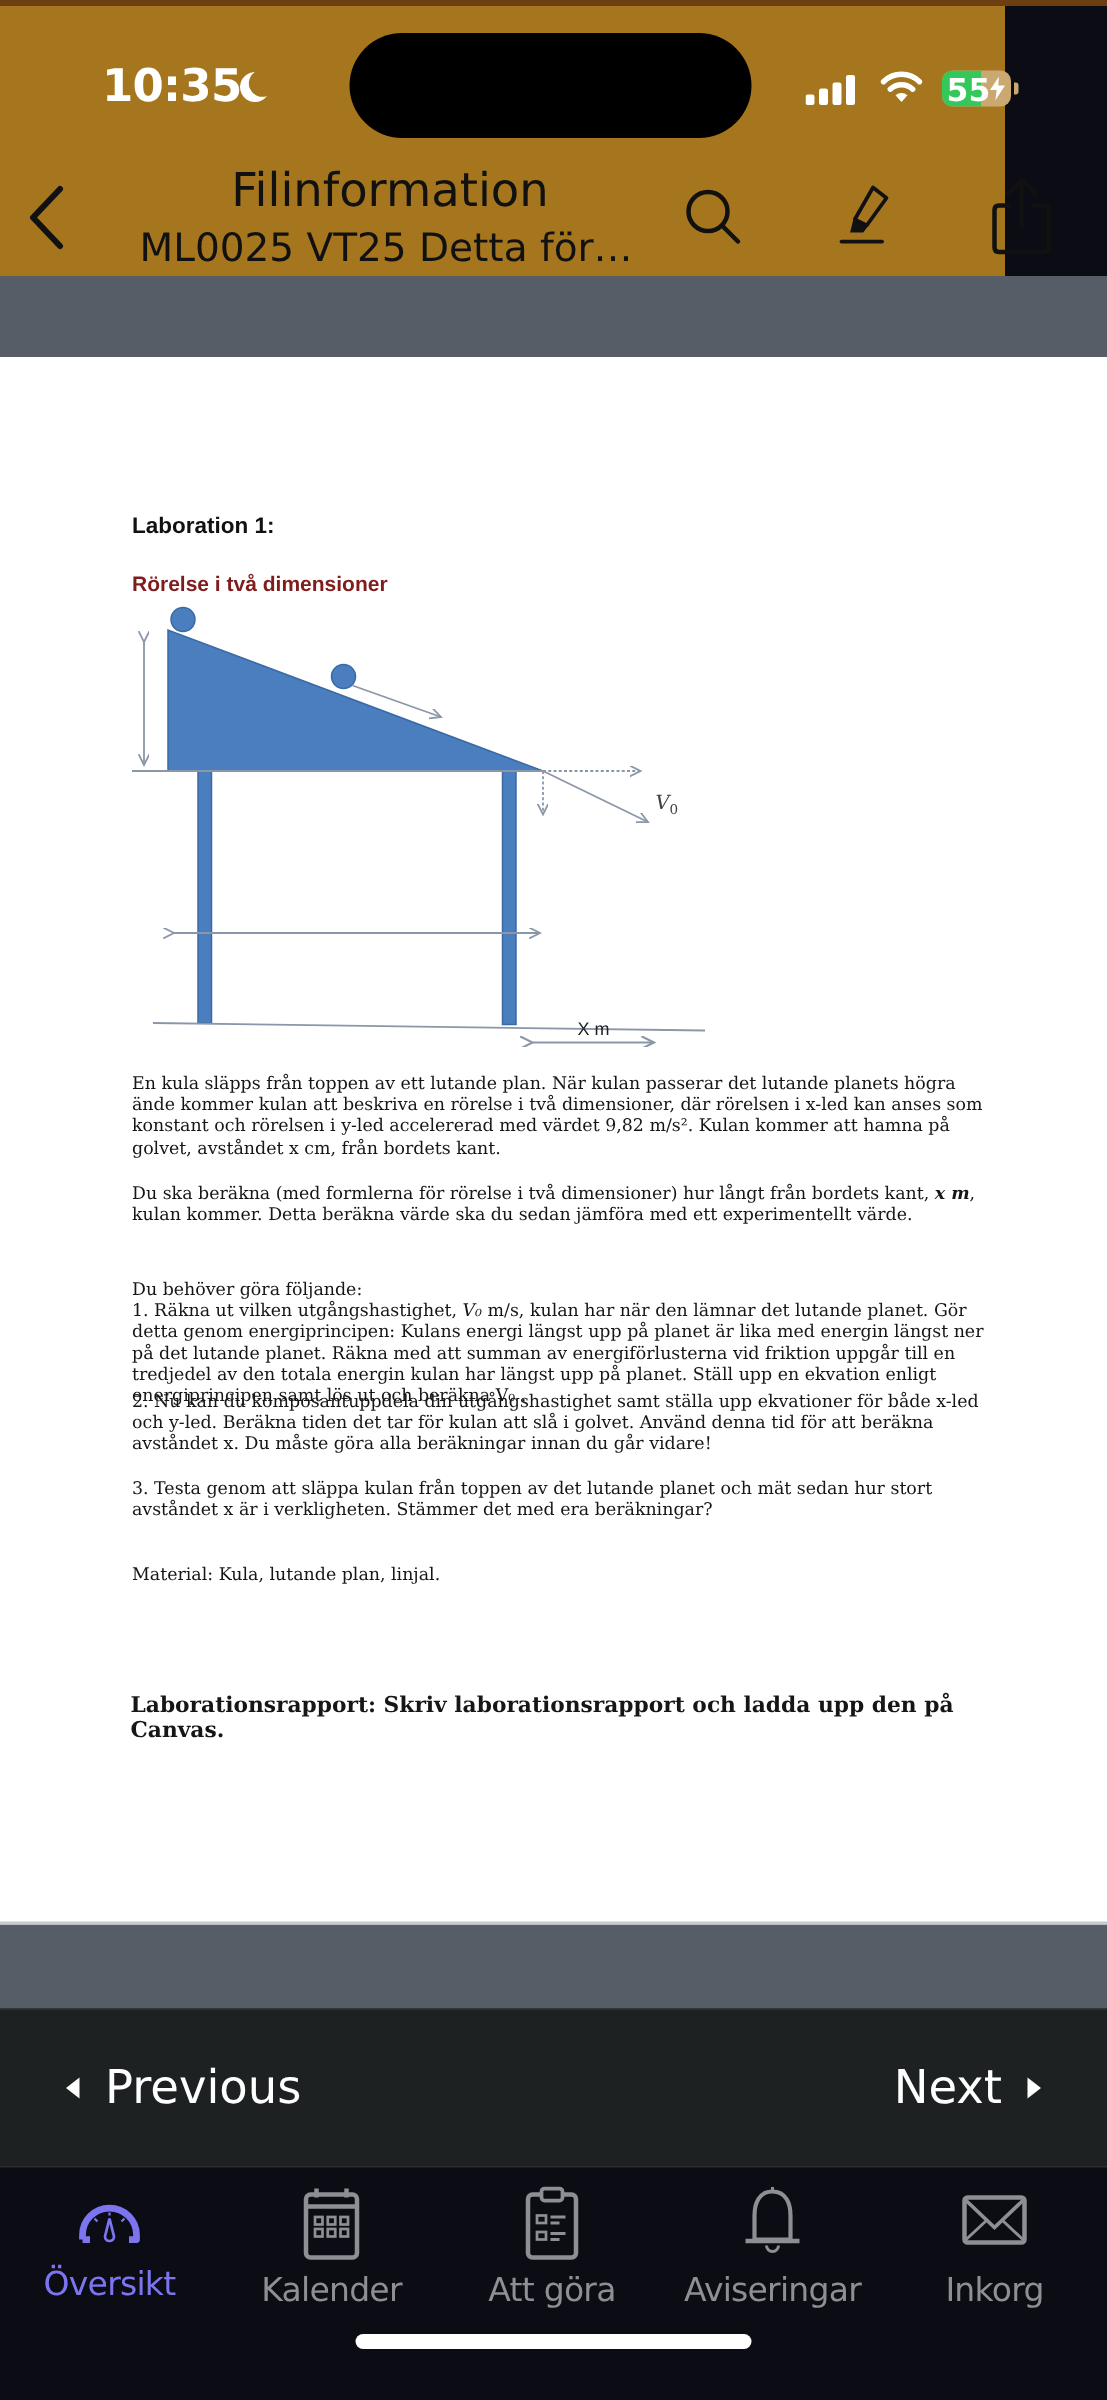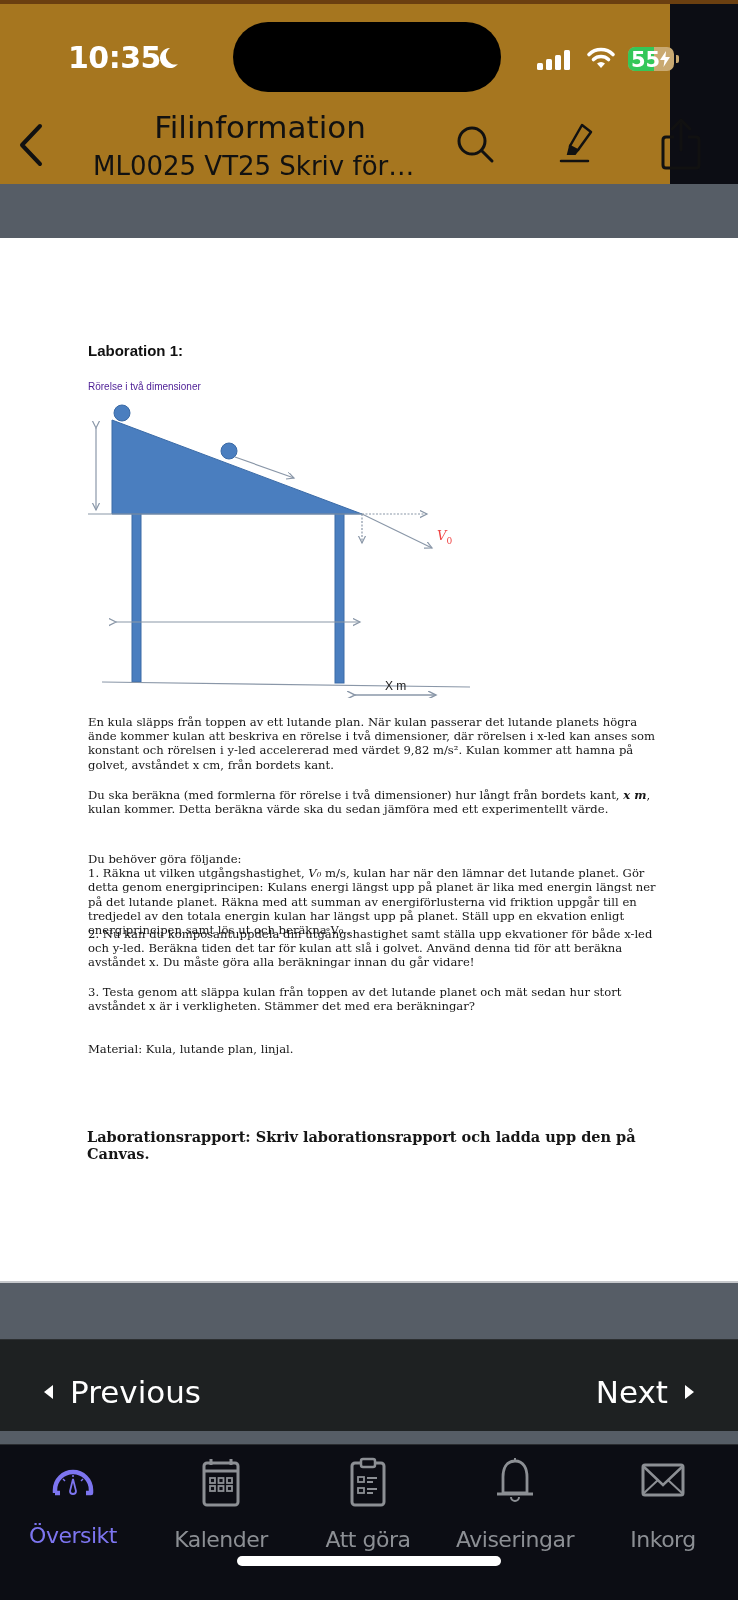--- a/index.html
+++ b/index.html
@@ -23,47 +23,47 @@
   .title { position: absolute; left: 95px; top: 105px; width: 330px; text-align: center; font-size: 31px; color: #111; font-family: "DejaVu Sans", sans-serif; }
   .subtitle { position: absolute; left: 93px; top: 147px; width: 340px; font-size: 26px; color: #111; white-space: nowrap; font-family: "DejaVu Sans", sans-serif; }
   .search-btn { position: absolute; left: 455px; top: 120px; width: 42px; height: 42px; }
   .highlight-btn { position: absolute; left: 558px; top: 118px; width: 40px; height: 44px; }
   .share-btn { position: absolute; left: 660px; top: 113px; width: 42px; height: 54px; }
 
   .viewer { position: absolute; left: 0; top: 184px; width: 738px; height: 1285px; background: #565d66; }
   .page { position: absolute; left: 0; top: 54px; width: 738px; height: 1045px; background: #fff; border-bottom: 2px solid #c7c9cc; }
 
   .doc-h1 { position: absolute; left: 88px; top: 104px; font-size: 15px; font-weight: bold; color: #111; }
-  .doc-h2 { position: absolute; left: 88px; top: 143px; font-size: 10px; font-weight: normal; color: #4c1d95; }
+  .doc-h2 { position: absolute; left: 88px; top: 143px; font-size: 14px; font-weight: bold; color: #7f1d1d; }
   .diagram { position: absolute; left: 70px; top: 160px; width: 400px; height: 300px; }
-  .vlabel { position: absolute; left: 437px; top: 290px; font-size: 13px; font-style: italic; color: #ef4444; font-family: "DejaVu Serif", serif; }
+  .vlabel { position: absolute; left: 437px; top: 290px; font-size: 13px; font-style: italic; color: #404040; font-family: "DejaVu Serif", serif; }
   .vlabel sub { font-size: 9px; font-style: normal; }
   .xm-label { position: absolute; left: 385px; top: 441px; font-size: 12px; color: #222; }
 
   .para { position: absolute; left: 88px; width: 570px; font-family: "DejaVu Serif", serif; font-size: 11.6px; line-height: 14.2px; color: #161616; }
   .p1 { top: 477px; }
   .p2 { top: 550px; }
   .p3 { top: 614px; }
   .p4 { top: 689px; }
   .p5 { top: 747px; }
   .p6 { top: 804px; }
   .p7 { top: 846px; left: 87px; width: 560px; font-weight: bold; font-size: 14.5px; line-height: 17px; margin-top: 44px; }
   .v0 { font-style: italic; }
   .bolditalic { font-weight: bold; font-style: italic; }
 
-  .pager { position: absolute; left: 0; top: 1339px; width: 738px; height: 92px; background: #1e2122; border-top: 1px solid #2c2f31; }
+  .pager { position: absolute; left: 0; top: 1339px; width: 738px; height: 105px; background: #1e2122; border-top: 1px solid #2c2f31; }
   .prev-btn { position: absolute; left: 44px; top: 34px; display: flex; align-items: center; color: #fff; font-size: 31px; font-family: "DejaVu Sans", sans-serif; }
   .next-btn { position: absolute; right: 44px; top: 34px; display: flex; align-items: center; color: #fff; font-size: 31px; font-family: "DejaVu Sans", sans-serif; }
   .tri-left { width: 0; height: 0; border-top: 7px solid transparent; border-bottom: 7px solid transparent; border-right: 9px solid #fff; margin-right: 17px; }
   .tri-right { width: 0; height: 0; border-top: 7px solid transparent; border-bottom: 7px solid transparent; border-left: 9px solid #fff; margin-left: 17px; }
 
   .tabbar { position: absolute; left: 0; top: 1444px; width: 738px; height: 156px; background: #0c0d14; border-top: 1px solid #2a2c30; }
   .tab { position: absolute; top: 12px; width: 140px; text-align: center; }
   .tab svg { display: block; margin: 0 auto; }
-  .tab .lbl { display: block; margin-top: 20px; font-size: 22px; color: #8c8f94; font-family: "DejaVu Sans", sans-serif; letter-spacing: -0.5px; }
+  .tab .lbl { display: block; margin-top: 8px; font-size: 22px; color: #8c8f94; font-family: "DejaVu Sans", sans-serif; letter-spacing: -0.5px; }
   .tab.active .lbl { color: #7d75f0; }
   .home-indicator { position: absolute; left: 237px; top: 1556px; width: 264px; height: 10px; border-radius: 5px; background: #fff; }
 </style>
 </head>
 <body>
 
 <div class="top-strip"></div>
 
 <div class="header">
   <span class="status-time">10:35</span>
@@ -88,21 +88,21 @@
     <svg style="position:absolute;left:32px;top:4px;" width="10" height="16" viewBox="0 0 10 16">
         <path d="M6 0 L0 9 L4.5 9 L3.5 16 L10 6 L5.5 6 Z" fill="#fff"></path>
       </svg>
   </div>
   <div class="battery-nub"></div>
 
   <svg class="back-btn" viewBox="0 0 34 50">
     <path d="M26 6 L8 25 L26 44" stroke="#111" stroke-width="4" fill="none" stroke-linecap="round" stroke-linejoin="round"></path>
   </svg>
   <div class="title">Filinformation</div>
-  <div class="subtitle">ML0025 VT25 Skriv för…</div>
+  <div class="subtitle">ML0025 VT25 Detta för…</div>
   <svg class="search-btn" viewBox="0 0 42 42">
     <circle cx="17" cy="17" r="13" stroke="#111" stroke-width="3" fill="none"></circle>
     <line x1="26.5" y1="26.5" x2="37" y2="37" stroke="#111" stroke-width="3" stroke-linecap="round"></line>
   </svg>
   <svg class="highlight-btn" viewBox="0 0 40 44">
     <path d="M24 3 L33 10 L20 28 L14 30 L12 24 Z" stroke="#111" stroke-width="2.5" fill="none" stroke-linejoin="round"></path>
     <path d="M12 24 L20 28 L17 32 L10 32 Z" stroke="#111" stroke-width="2" fill="#111"></path>
     <line x1="3" y1="39" x2="30" y2="39" stroke="#111" stroke-width="2.5" stroke-linecap="round"></line>
   </svg>
   <svg class="share-btn" viewBox="0 0 42 54">

